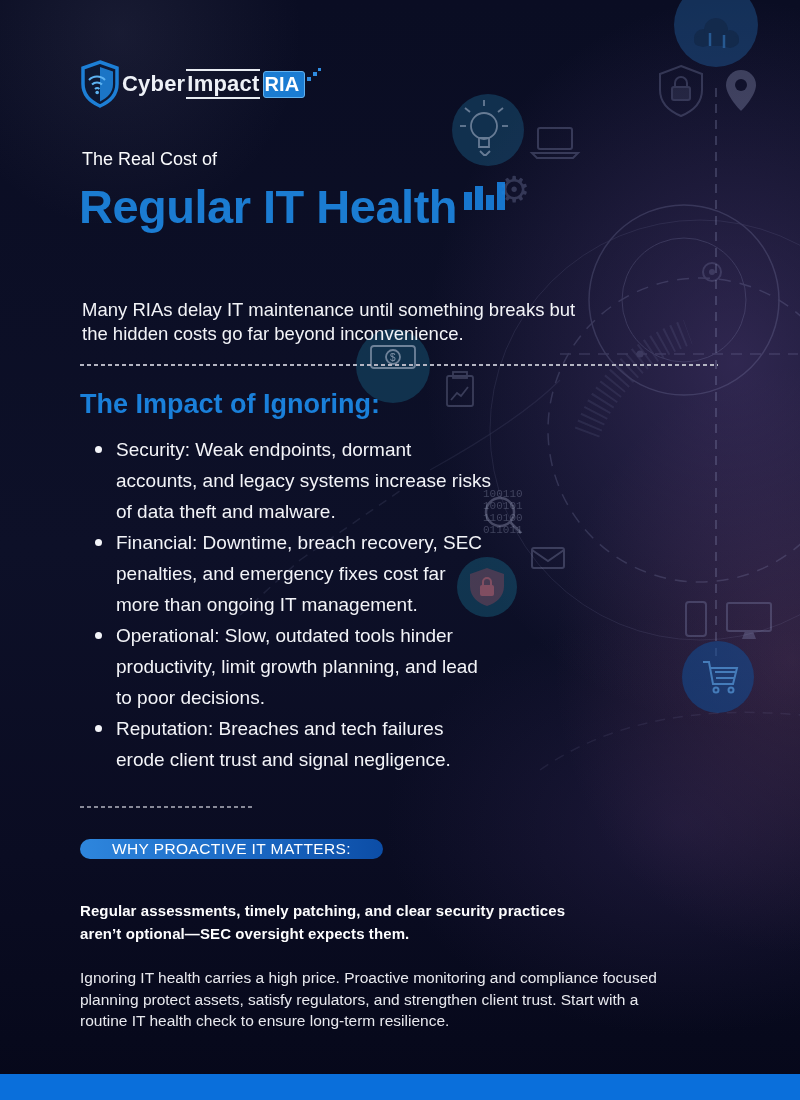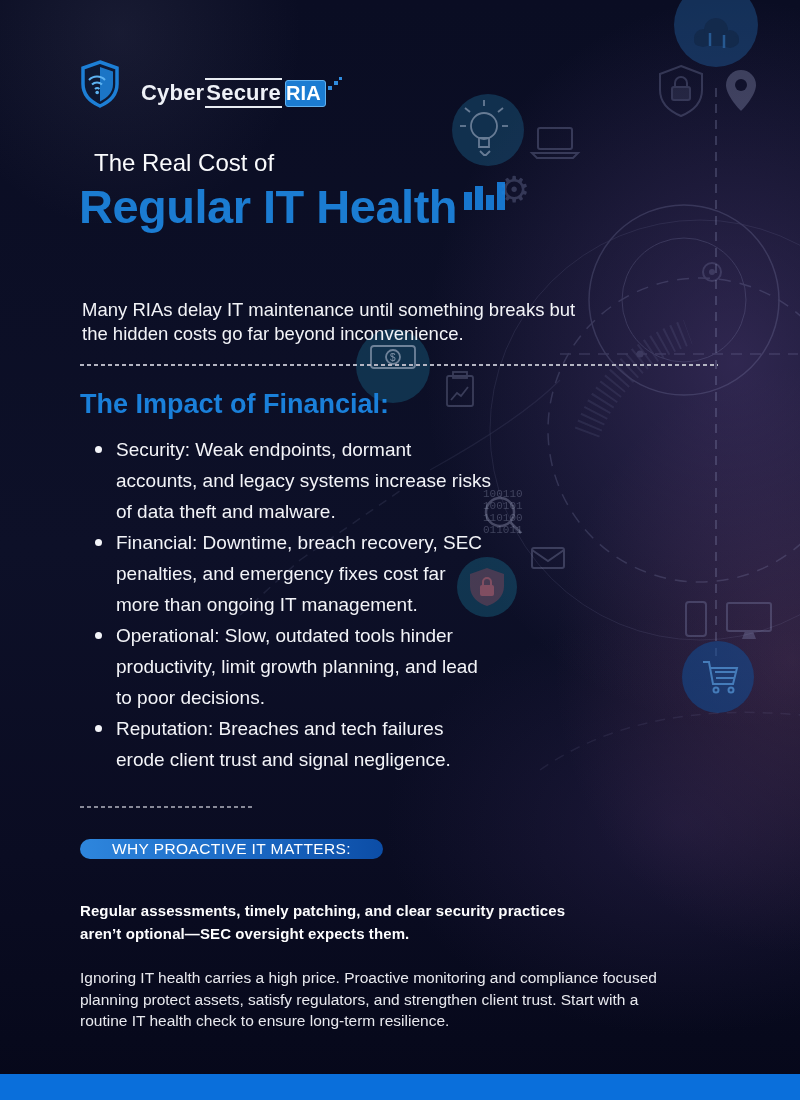--- a/index.html
+++ b/index.html
@@ -8,28 +8,28 @@
     font-family:"Liberation Sans",sans-serif;
     background:
       radial-gradient(480px 560px at 92% 33%, rgba(106,78,148,.38), transparent 65%),
       radial-gradient(340px 420px at 99% 60%, rgba(124,72,112,.30), transparent 70%),
       radial-gradient(420px 300px at 85% 75%, rgba(60,45,95,.35), transparent 70%),
       radial-gradient(260px 280px at 15% 3%, rgba(125,125,160,.12), transparent 70%),
       linear-gradient(180deg,#0a0d23 0%,#0d1028 50%,#0a0c22 78%,#06081a 100%);
   }
   .decor{position:absolute;inset:0;pointer-events:none;}
   
-  .logo{position:absolute;left:80px;top:60px;display:flex;align-items:flex-end;gap:21px;}
+  .logo{position:absolute;left:80px;top:60px;display:flex;align-items:center;gap:2px;}
   .wordmark{display:flex;align-items:center;font-weight:bold;font-size:22px;color:#eef1f7;letter-spacing:.2px;}
   .wordmark .secure{border-top:2px solid #e8ecf2;border-bottom:2px solid #e8ecf2;padding:0 1px;margin-left:1px;}
   .wordmark .ria{background:#1b7cd2;border:1px solid #61b1ef;border-radius:3px;color:#fff;
     padding:0 4px 1px 0;margin-left:3px;font-size:20px;line-height:24px;}
   .pixels{margin-left:1px;margin-top:-16px;}
   
-  .kicker{position:absolute;left:94px;top:149px;font-size:24px;color:#fafbfd;font-weight:400;}
+  .kicker{position:absolute;left:82px;top:149px;font-size:18px;color:#fafbfd;font-weight:400;}
   .title{position:absolute;left:79px;top:180px;margin:0;font-size:47px;line-height:54px;
     font-weight:bold;color:#1b7cd2;letter-spacing:-.5px;}
   .intro{position:absolute;left:82px;top:298px;margin:0;width:660px;font-size:18.5px;line-height:23.5px;
     color:#f2f3f7;white-space:pre-line;}
   .sep{position:absolute;left:80px;top:364px;width:638px;height:2px;
     background:repeating-linear-gradient(90deg,#b4b5c2 0 4px,transparent 4px 7px);}
   .impact-heading{position:absolute;left:80px;top:389px;margin:0;font-size:27px;font-weight:bold;color:#1a80da;}
   .bullets{position:absolute;left:93px;top:434px;margin:0;padding:0;list-style:none;width:480px;}
   .bullets li{position:relative;padding-left:23px;font-size:19px;line-height:31px;color:#f3f4f8;white-space:pre-line;}
   .bullets li::before{content:"";position:absolute;left:2px;top:12px;width:7px;height:7px;border-radius:50%;background:#f3f4f8;}
@@ -186,38 +186,38 @@
       <path d="M20 7 L33 11.5 V24 C33 33 27 38 20 41.5 Z" fill="#1d7fd6" opacity="0.9"></path>
       <g stroke="#5db2f0" stroke-width="2" fill="none">
         <path d="M9 20 a11 11 0 0 1 16 0"></path>
         <path d="M12 24.5 a7 7 0 0 1 10 0"></path>
         <path d="M15 29 a3.2 3.2 0 0 1 4.4 0"></path>
       </g>
       <circle cx="17.2" cy="32.5" r="1.8" fill="#5db2f0"></circle>
     </svg>
     <div class="wordmark">
       <span>Cyber</span>
-        <span class="secure">Secure</span>
+        <span class="secure">Impact</span>
         <span class="ria">RIA</span>
       <svg class="pixels" width="16" height="16" viewBox="0 0 16 16">
         <rect x="1" y="9" width="4" height="4" fill="#2f8ce0"></rect>
         <rect x="7" y="4" width="4" height="4" fill="#2f8ce0"></rect>
         <rect x="12" y="0" width="3" height="3" fill="#2f8ce0"></rect>
       </svg>
     </div>
   </header>
 
   <div class="kicker">The Real Cost of</div>
   <h1 class="title"><span>Regular IT Health</span><br></h1>
   <p class="intro">Many RIAs delay IT maintenance until something breaks but
 the hidden costs go far beyond inconvenience.</p>
 
   <div class="sep"></div>
 
-  <h2 class="impact-heading">The Impact of Financial:</h2>
+  <h2 class="impact-heading">The Impact of Ignoring:</h2>
   <ul class="bullets">
     <li>Security: Weak endpoints, dormant
 accounts, and legacy systems increase risks
 of data theft and malware.</li>
     <li>Financial: Downtime, breach recovery, SEC
 penalties, and emergency fixes cost far
 more than ongoing IT management.</li>
     <li>Operational: Slow, outdated tools hinder
 productivity, limit growth planning, and lead
 to poor decisions.</li>

